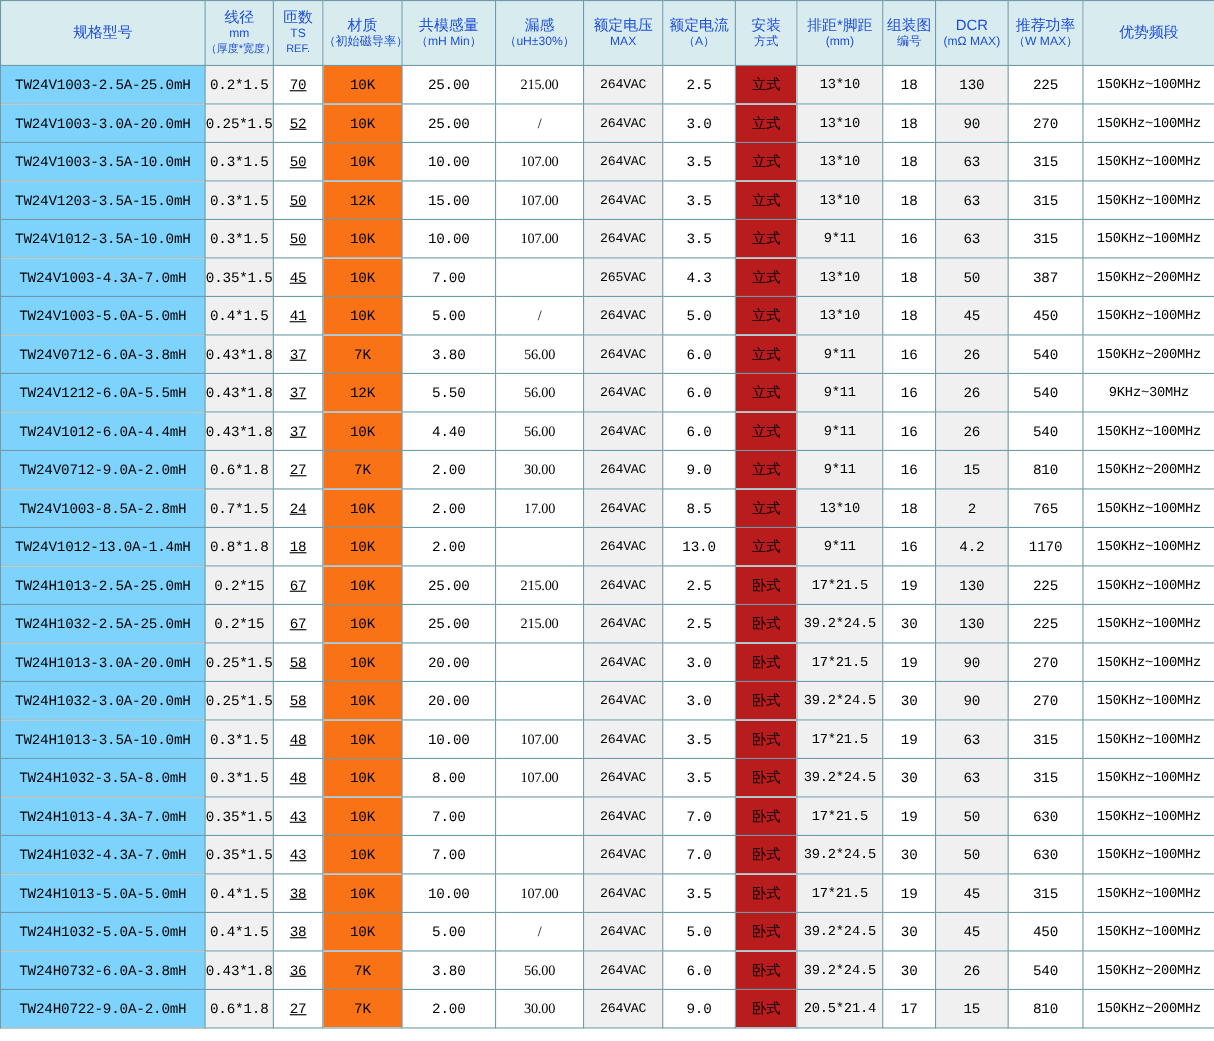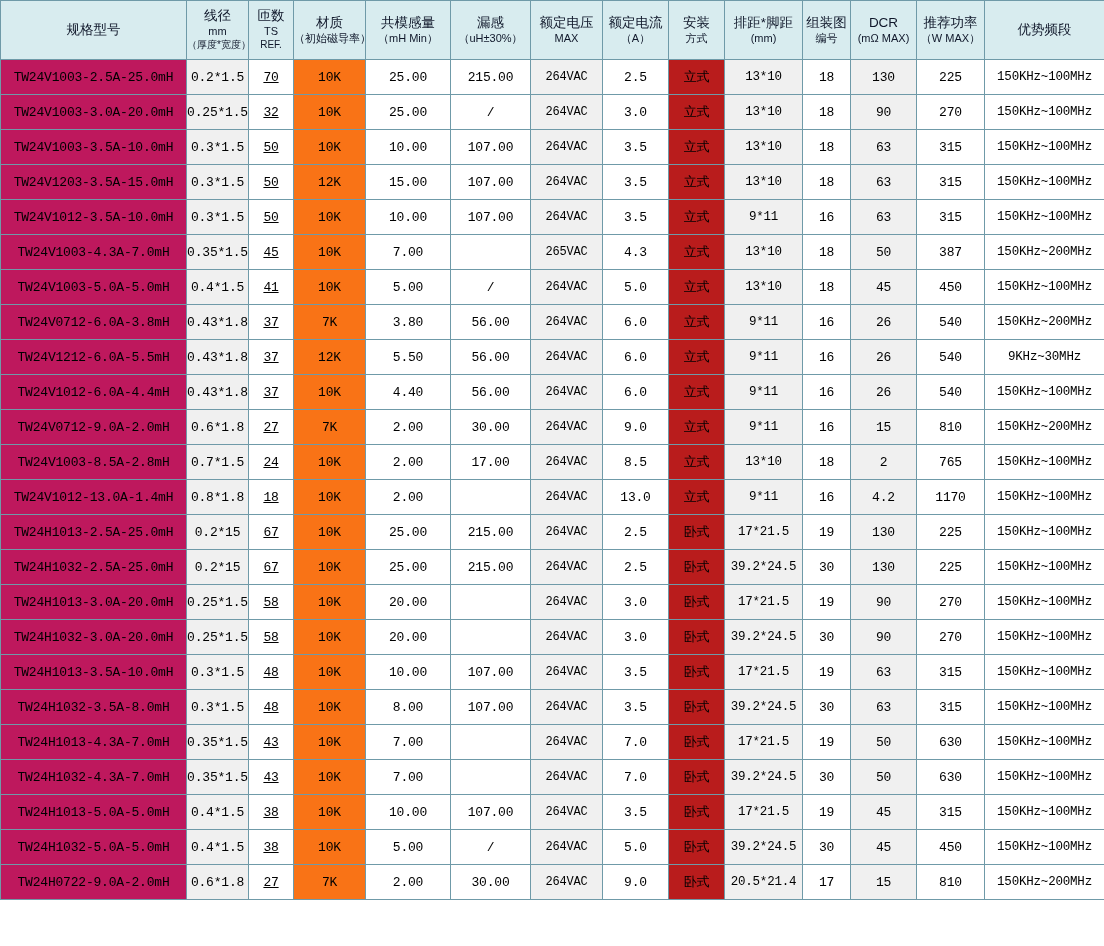--- a/index.html
+++ b/index.html
@@ -25,38 +25,38 @@
     padding: 0;
     font-weight: normal;
     overflow: hidden;
     white-space: nowrap;
   }
   thead th {
     background: #d8ecef;
     height: 58px;
     font-size: 13px;
     line-height: 1.25;
-    color: #0f172a;
+    color: #1d4ed8;
     margin-top: 24px;
   }
   thead th .hl1 { display: block; font-size: 13.5px; }
   thead th .hl2 { display: block; font-size: 11px; }
   thead th .hl3 { display: block; font-size: 10px; }
   tbody tr { height: 35px; }
   tbody td {
     font-size: 13px;
     font-family: "Liberation Mono", monospace;
     letter-spacing: -0.2px;
   }
-  tbody td.c-model  { background: #be185d; font-size: 13px; }
+  tbody td.c-model  { background: #7dd3fc; font-size: 13px; }
   tbody td.c-wire   { background: #f0f0f0; }
   tbody td.c-turns  { background: #ffffff; text-decoration: underline; }
   tbody td.c-mat    { background: #f97316; }
   tbody td.c-ind    { background: #ffffff; }
-  tbody td.c-leak   { background: #ffffff; }
+  tbody td.c-leak   { background: #ffffff; font-family: Liberation Serif, serif; }
   tbody td.c-volt   { background: #f0f0f0; font-size: 12px; }
   tbody td.c-cur    { background: #ffffff; }
   tbody td.c-mount  { background: #b91c1c; font-family: "Liberation Sans", sans-serif; font-size: 13px; margin-left: 24px; }
   tbody td.c-pitch  { background: #f0f0f0; font-size: 12.5px; }
   tbody td.c-asm    { background: #ffffff; }
   tbody td.c-dcr    { background: #f0f0f0; }
   tbody td.c-pow    { background: #ffffff; }
   tbody td.c-freq   { background: #ffffff; font-size: 12.5px; }
   
   col.w-model { width: 186px; }
@@ -167,21 +167,21 @@
         <td class="c-mount">立式</td>
         <td class="c-pitch">13*10</td>
         <td class="c-asm">18</td>
         <td class="c-dcr">130</td>
         <td class="c-pow">225</td>
         <td class="c-freq">150KHz~100MHz</td>
       </tr>
       <tr>
         <td class="c-model">TW24V1003-3.0A-20.0mH</td>
         <td class="c-wire">0.25*1.5</td>
-        <td class="c-turns">32</td>
+        <td class="c-turns">52</td>
         <td class="c-mat">10K</td>
         <td class="c-ind">25.00</td>
         <td class="c-leak">/</td>
         <td class="c-volt">264VAC</td>
         <td class="c-cur">3.0</td>
         <td class="c-mount">立式</td>
         <td class="c-pitch">13*10</td>
         <td class="c-asm">18</td>
         <td class="c-dcr">90</td>
         <td class="c-pow">270</td>
@@ -517,20 +517,36 @@
         <td class="c-volt">264VAC</td>
         <td class="c-cur">5.0</td>
         <td class="c-mount">卧式</td>
         <td class="c-pitch">39.2*24.5</td>
         <td class="c-asm">30</td>
         <td class="c-dcr">45</td>
         <td class="c-pow">450</td>
         <td class="c-freq">150KHz~100MHz</td>
       </tr>
       <tr>
+        <td class="c-model">TW24H0732-6.0A-3.8mH</td>
+        <td class="c-wire">0.43*1.8</td>
+        <td class="c-turns">36</td>
+        <td class="c-mat">7K</td>
+        <td class="c-ind">3.80</td>
+        <td class="c-leak">56.00</td>
+        <td class="c-volt">264VAC</td>
+        <td class="c-cur">6.0</td>
+        <td class="c-mount">卧式</td>
+        <td class="c-pitch">39.2*24.5</td>
+        <td class="c-asm">30</td>
+        <td class="c-dcr">26</td>
+        <td class="c-pow">540</td>
+        <td class="c-freq">150KHz~200MHz</td>
+      </tr>
+      <tr>
         <td class="c-model">TW24H0722-9.0A-2.0mH</td>
         <td class="c-wire">0.6*1.8</td>
         <td class="c-turns">27</td>
         <td class="c-mat">7K</td>
         <td class="c-ind">2.00</td>
         <td class="c-leak">30.00</td>
         <td class="c-volt">264VAC</td>
         <td class="c-cur">9.0</td>
         <td class="c-mount">卧式</td>
         <td class="c-pitch">20.5*21.4</td>

